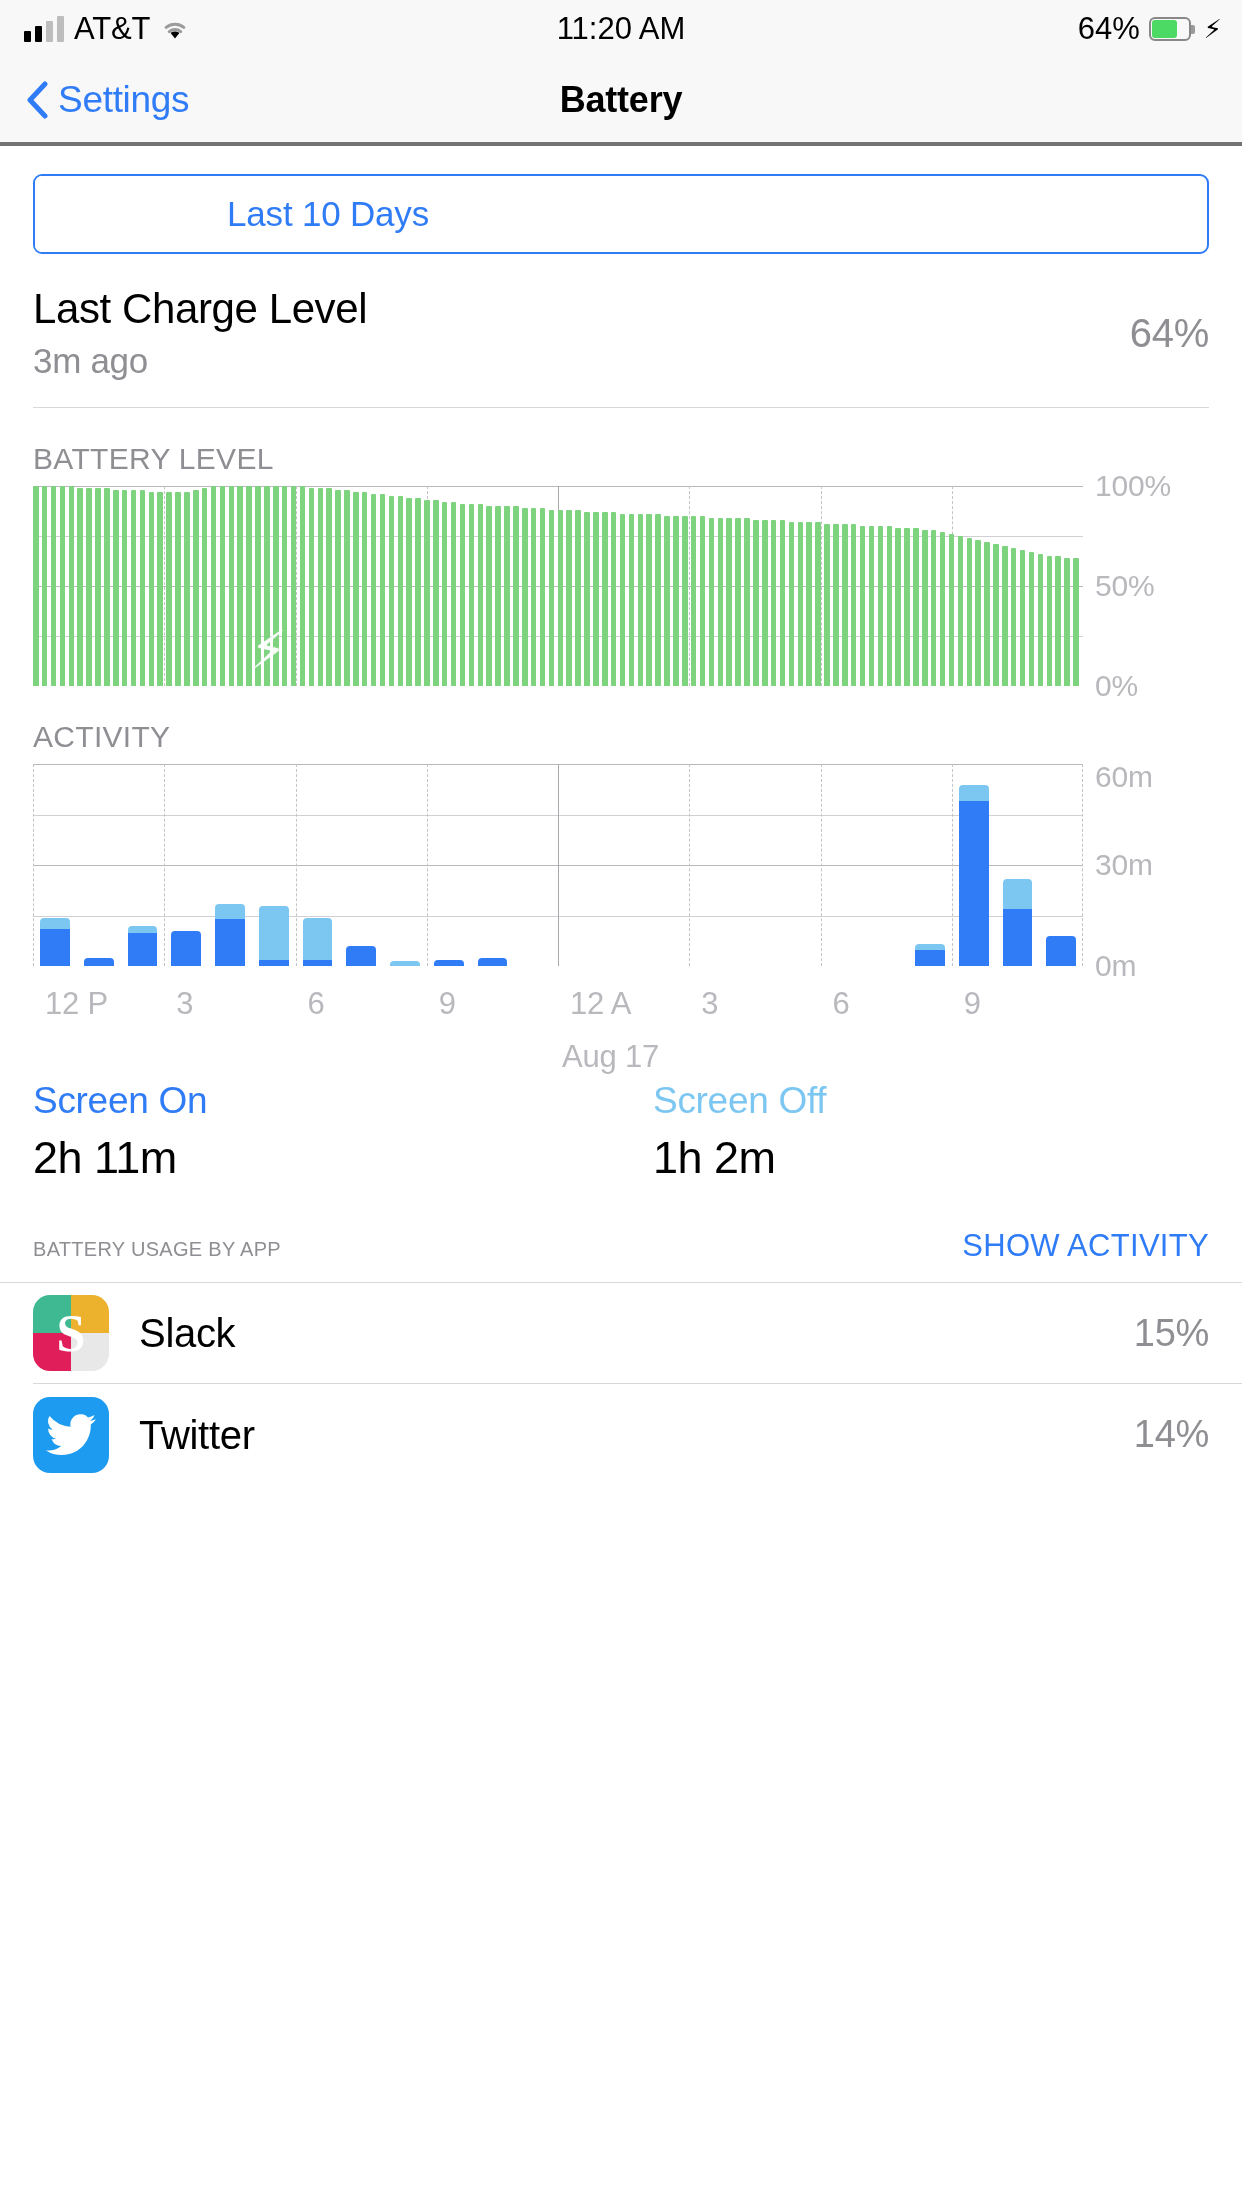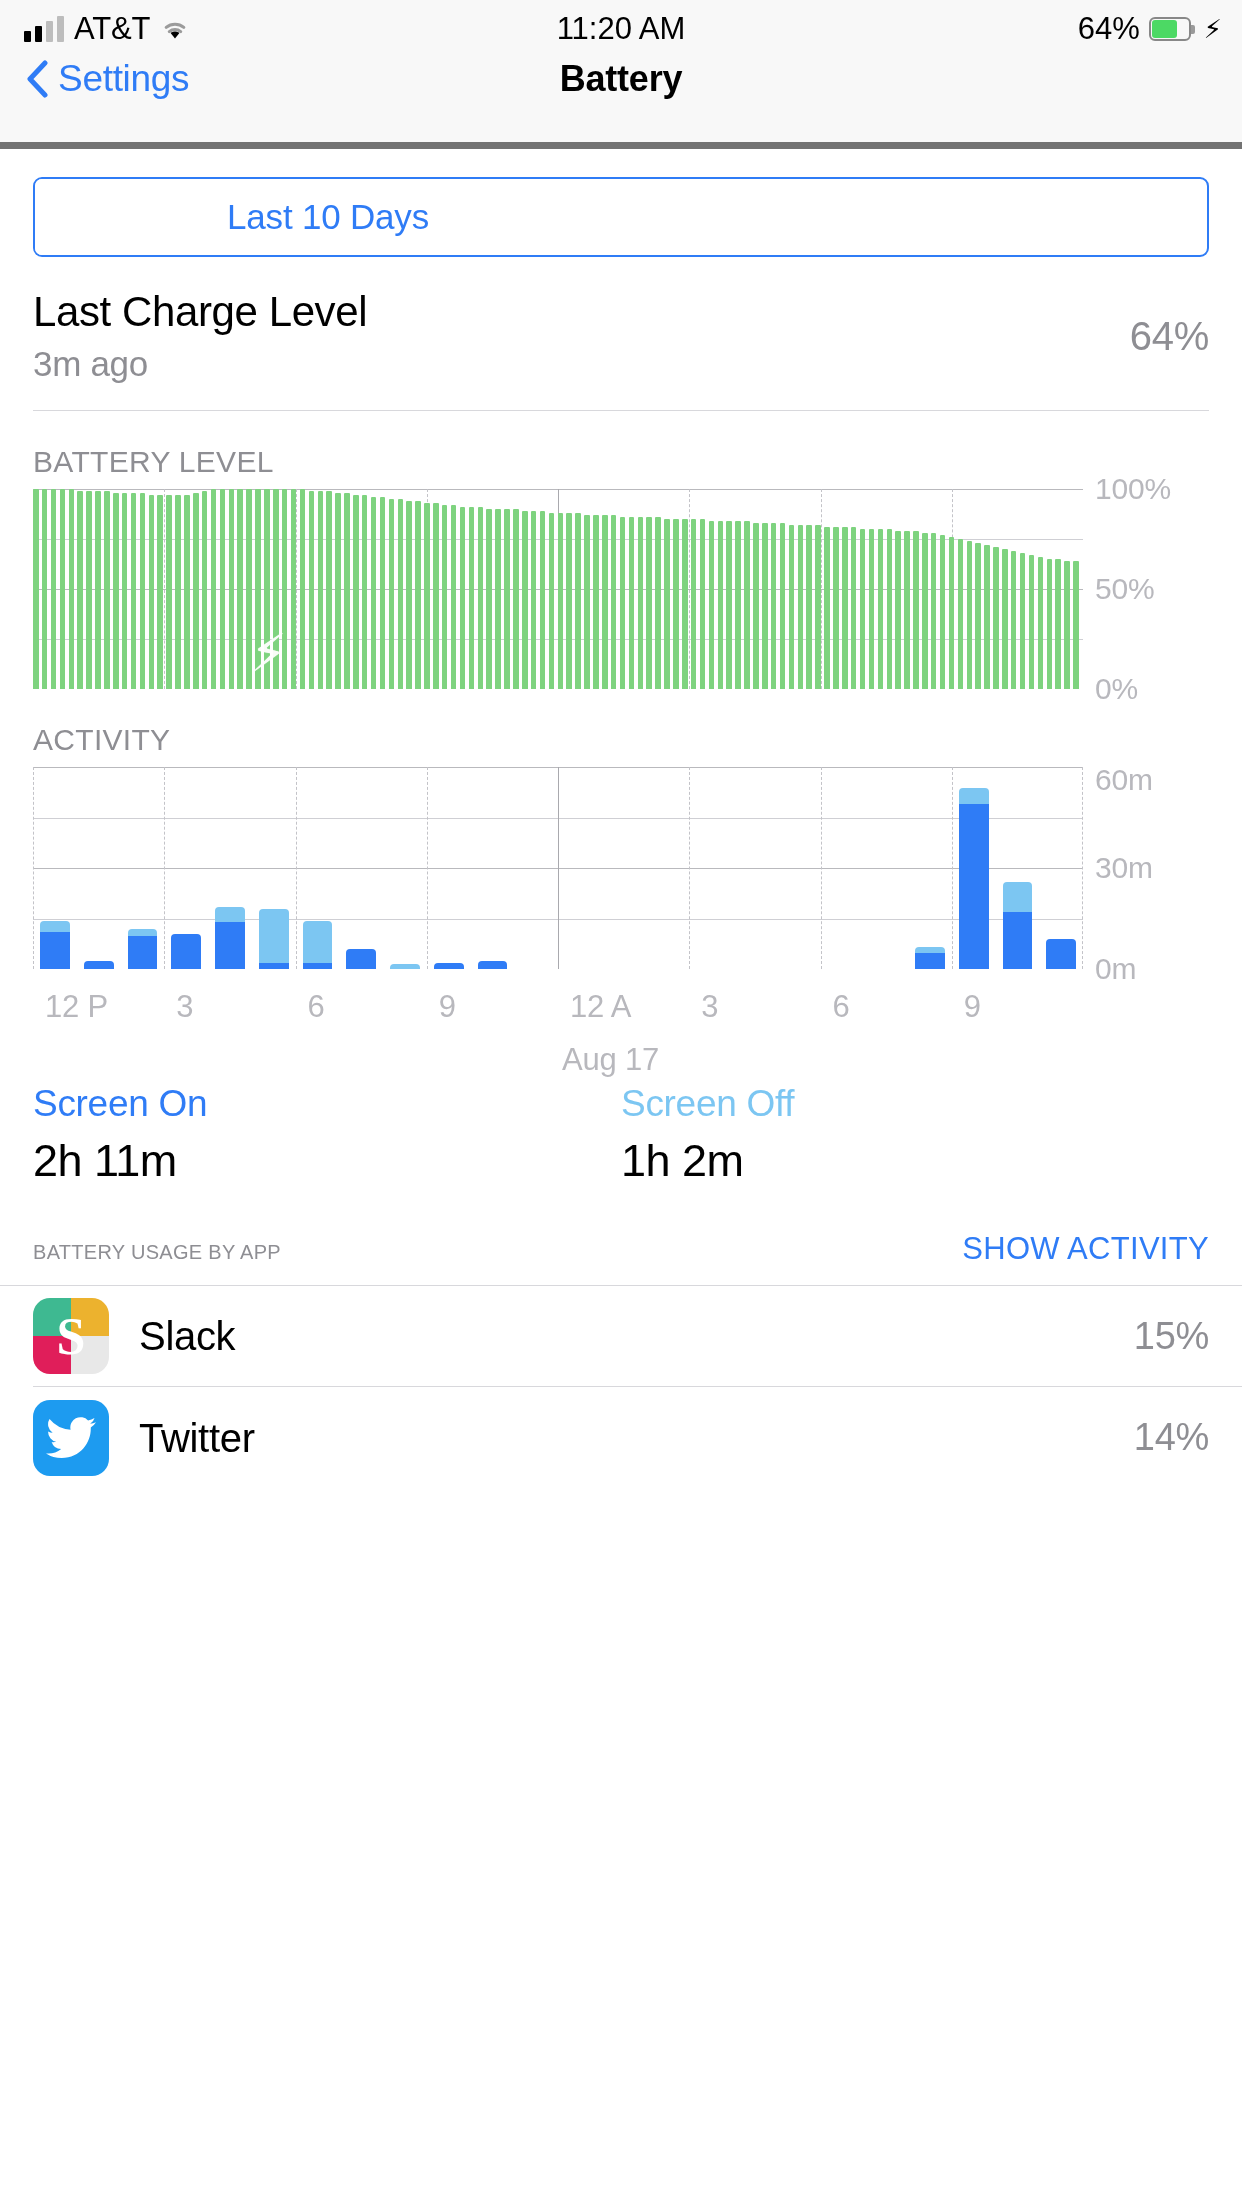--- a/index.html
+++ b/index.html
@@ -41,22 +41,22 @@
   }
   .battglyph .cap{
     position:absolute;right:0;top:8px;width:4px;height:9px;border-radius:0 2px 2px 0;
     background:#4c4c4c;opacity:.55;
   }
   .bolt-sb{font-size:26px;line-height:1;color:#000;}
 
   
   .navbar{
     position:relative;height:84px;background:#f8f8f8;
-    border-bottom:7px solid #737373;
-    display:flex;align-items:flex-start;
+    border-bottom:4px solid #737373;
+    display:flex;align-items:center;
   }
   .back{
     display:flex;align-items:center;gap:10px;margin-left:26px;cursor:pointer;
   }
   .chev{display:block;width:22px;height:38px;}
   .back-label{font-size:37px;color:#2f7cf6;letter-spacing:-0.3px;}
   .nav-title{
     position:absolute;left:0;right:0;text-align:center;
     font-size:36px;font-weight:700;color:#000;letter-spacing:-0.2px;
   }
@@ -111,21 +111,21 @@
     position:absolute;bottom:0;display:flex;flex-direction:column;justify-content:flex-end;
   }
   .abar .off{background:#7cc6f2;border-radius:4px 4px 0 0;}
   .abar .on{background:#2f7cf6;}
   .abar.onlyon .on{border-radius:4px 4px 0 0;}
   .xlab{
     position:absolute;font-size:31px;color:#b8b8bd;letter-spacing:-0.2px;
   }
   .daylab{position:absolute;font-size:31px;color:#b8b8bd;letter-spacing:-0.2px;}
 
-  .screens{display:flex;margin:26px 33px 0 33px;}
+  .screens{display:flex;margin:26px 33px 0 33px;gap:32px;}
   .scol{flex:0 0 50%;}
   .scol .h{font-size:37px;letter-spacing:-0.3px;}
   .scol.on .h{color:#2f7cf6;}
   .scol.off .h{color:#7cc6f2;}
   .scol .v{font-size:45px;color:#000;margin-top:10px;letter-spacing:-0.5px;}
 
   .usage-head{
     display:flex;align-items:baseline;margin:44px 33px 0 33px;
     padding-bottom:18px;
   }

